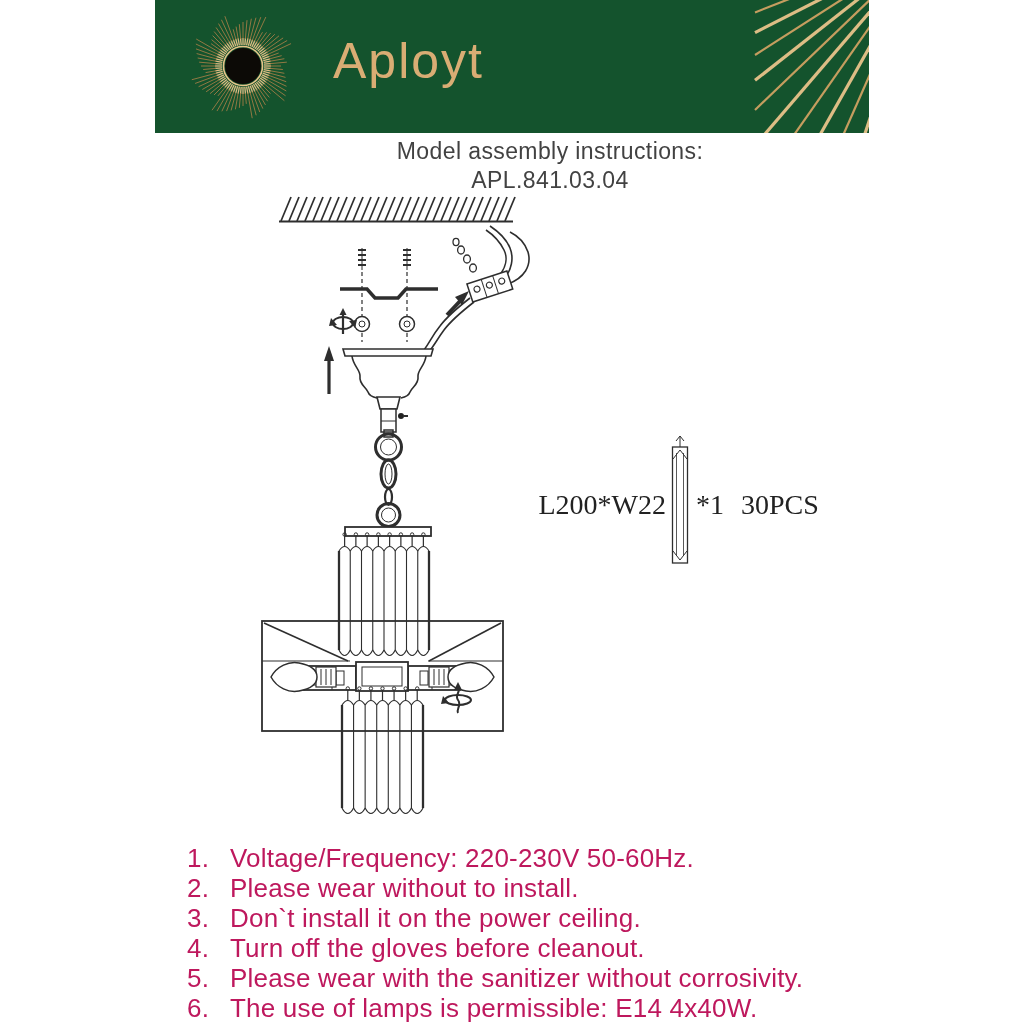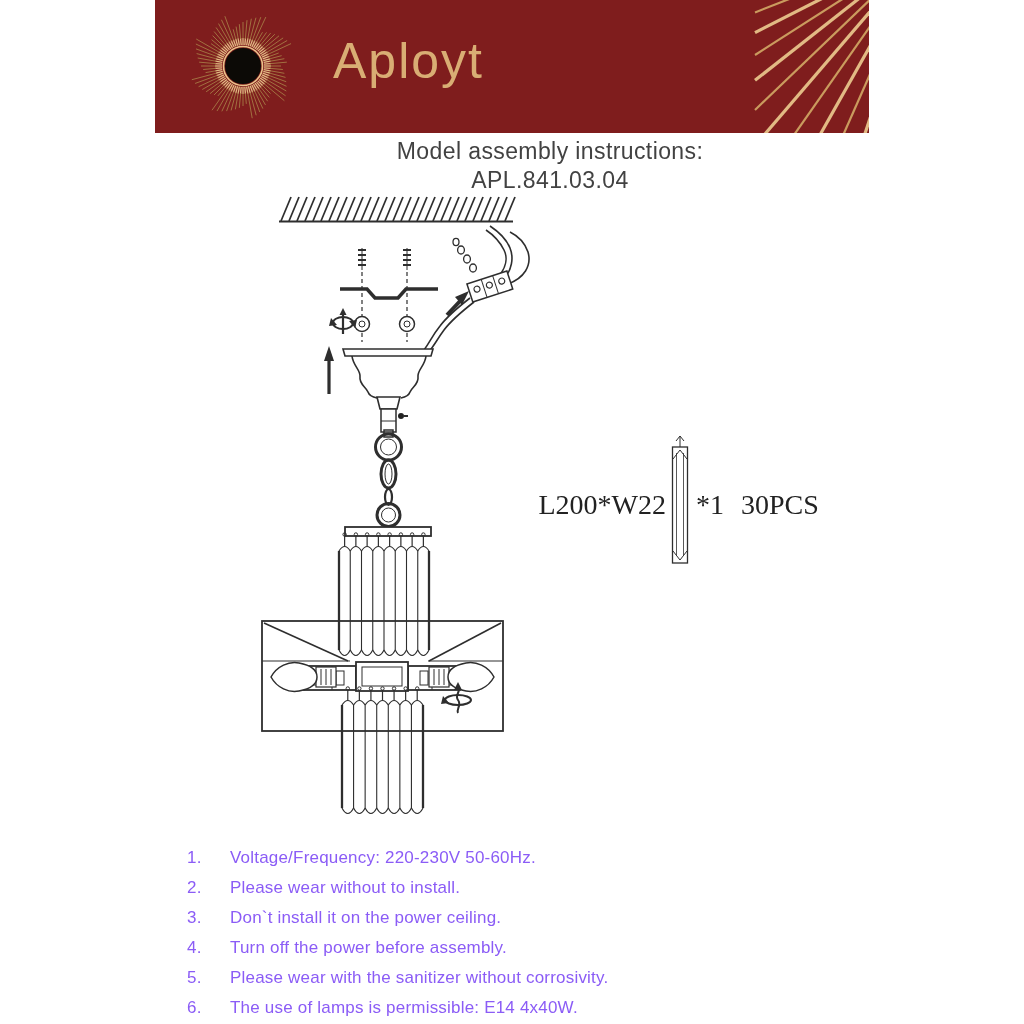--- a/index.html
+++ b/index.html
@@ -1,28 +1,28 @@
 <!DOCTYPE html>
 <html><head>
 <meta charset="utf-8">
 <style>
   html,body{margin:0;padding:0;}
   body{width:1024px;height:1024px;background:#ffffff;position:relative;overflow:hidden;
        font-family:"Liberation Sans","DejaVu Sans",sans-serif;}
-  .banner{position:absolute;left:155px;top:0;width:714px;height:133px;background:#7f1d1d;overflow:hidden;}
+  .banner{position:absolute;left:155px;top:0;width:714px;height:133px;background:#14532d;overflow:hidden;}
   .banner svg{position:absolute;left:0;top:0;}
   .wordmark{position:absolute;left:178px;top:34px;font-size:50px;font-weight:400;
             letter-spacing:2px;color:#d9ad74;line-height:1.1;}
   .title-line{position:absolute;left:0;width:100%;text-align:center;color:#424242;
               font-size:23px;letter-spacing:.4px;margin-left:38px;}
   #title1{top:138px;}
   #title2{top:167px;}
   .diagram{position:absolute;left:150px;top:188px;}
   .instr{position:absolute;left:187px;top:843px;margin:0;padding:0;list-style:none;counter-reset:n;width:680px;}
-  .instr li{counter-increment:n;display:flex;font-size:17px;line-height:30px;color:#8b5cf6;letter-spacing:.2px;}
+  .instr li{counter-increment:n;display:flex;font-size:26px;line-height:30px;color:#be185d;letter-spacing:.2px;}
   .instr li::before{content:counter(n) ".";width:43px;flex:none;}
   text.spec{font-family:"Liberation Serif","DejaVu Serif",serif;font-size:28px;fill:#222;}
 </style>
 </head>
 <body>
 
 <div class="banner">
   <svg id="banner-art" width="714" height="133" viewBox="0 0 714 133">
     <g id="sunburst">
         <line x1="109" y1="66" x2="116" y2="66" stroke="#e8c38a" stroke-width="1.3" opacity="0.95"></line>
@@ -465,21 +465,21 @@
   <li>
       <span>Voltage/Frequency: 220-230V 50-60Hz.</span>
     </li>
   <li>
       <span>Please wear without to install.</span>
     </li>
   <li>
       <span>Don`t install it on the power ceiling.</span>
     </li>
   <li>
-      <span>Turn off the power before assembly.</span>
+      <span>Turn off the gloves before cleanout.</span>
     </li>
   <li>
       <span>Please wear with the sanitizer without corrosivity.</span>
     </li>
   <li>
       <span>The use of lamps is permissible: E14 4x40W.</span>
     </li>
 </ol>
 
 </body></html>

